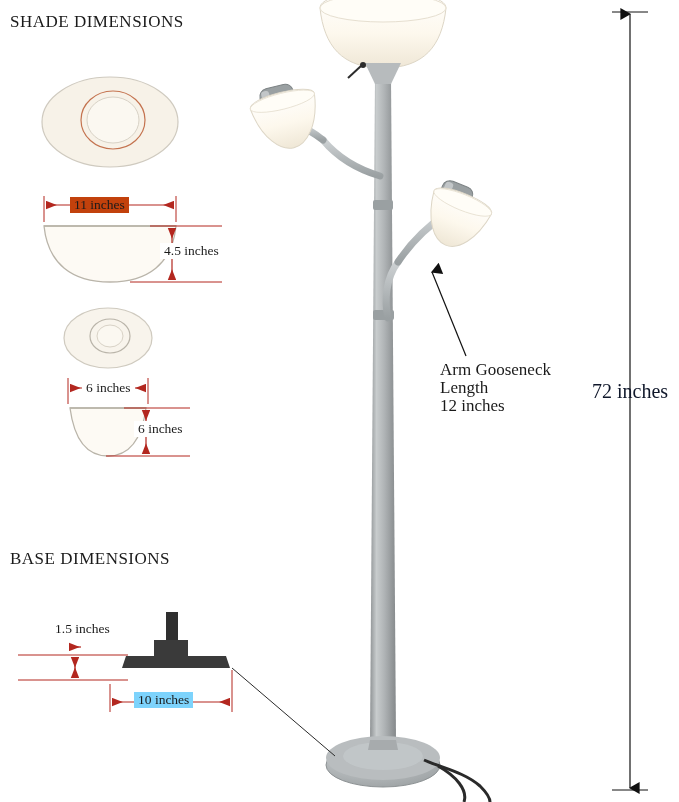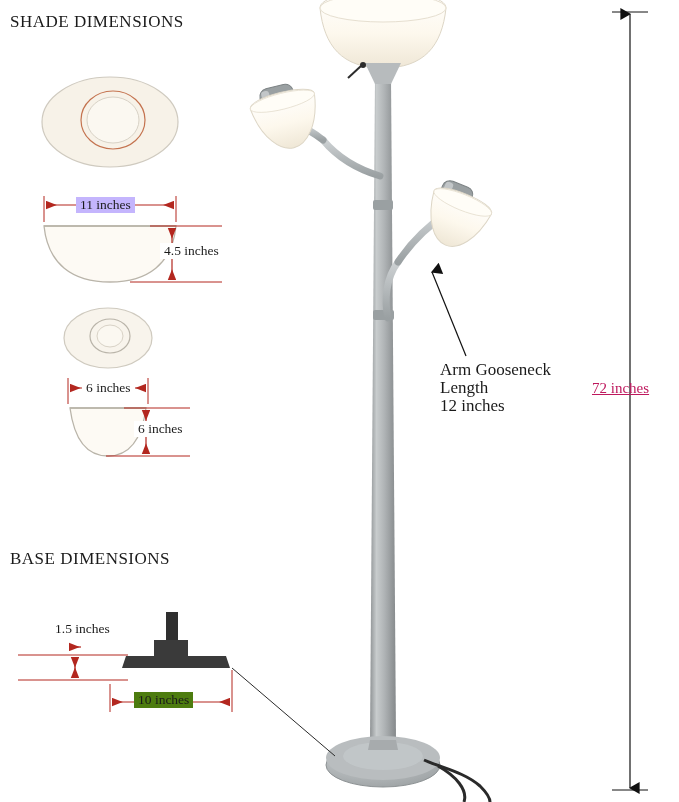--- a/index.html
+++ b/index.html
@@ -28,24 +28,23 @@
     white-space: nowrap;
   }
   .dim-label {
     font-family: "Liberation Serif", serif;
     font-size: 13.5px;
     color: #1a1a1a;
     white-space: nowrap;
   }
   .big-label {
     font-family: "Liberation Serif", serif;
-    font-size: 15px;
-    color: #be185d;
+    font-size: 20px;
+    color: #0f172a;
     white-space: nowrap;
-    text-decoration: underline;
   }
   .callout {
     font-family: "Liberation Serif", serif;
     font-size: 17px;
     line-height: 18px;
     color: #1a1a1a;
     white-space: pre-line;
   }
   svg { display: block; }
   .overlay-svg {
@@ -201,31 +200,31 @@
 
     <line x1="232" y1="668" x2="335" y2="756" stroke="#2a2a2a" stroke-width="1"></line>
 
     <line x1="612" y1="12" x2="648" y2="12" stroke="#111111" stroke-width="1"></line>
     <line x1="612" y1="790" x2="648" y2="790" stroke="#111111" stroke-width="1"></line>
     <line x1="630" y1="14" x2="630" y2="788" stroke="#111111" stroke-width="1.2" marker-start="url(#arrBlackUp)" marker-end="url(#arrBlackDown)"></line>
 
     <line x1="466" y1="356" x2="432" y2="272" stroke="#111111" stroke-width="1.2" marker-end="url(#arrBlackUp)"></line>
   </svg>
 
-  <div class="abs dim-label" style="left:76px; top:197px; background:#c4b5fd; padding:0 4px;">11 inches</div>
+  <div class="abs dim-label" style="left:70px; top:197px; background:#c2410c; padding:0 4px;">11 inches</div>
 
   <div class="abs dim-label" style="left:160px; top:243px; background:#ffffff; padding:0 4px;">4.5 inches</div>
 
   <div class="abs dim-label" style="left:82px; top:380px; background:#ffffff; padding:0 4px;">6 inches</div>
 
   <div class="abs dim-label" style="left:134px; top:421px; background:#ffffff; padding:0 4px;">6 inches</div>
 
   <div class="abs dim-label" style="left:32px; top:621px;margin-left:23px;">1.5 inches</div>
 
-  <div class="abs dim-label" style="left:134px; top:692px; background:#4d7c0f; padding:0 4px;">10 inches</div>
+  <div class="abs dim-label" style="left:134px; top:692px; background:#7dd3fc; padding:0 4px;">10 inches</div>
 
   <div class="abs big-label" style="left:592px; top:380px;">72 inches</div>
 
   <div class="abs callout" style="left:440px; top:361px;">Arm Gooseneck
 Length
 12 inches</div>
 
 </div>
 
 </body></html>

